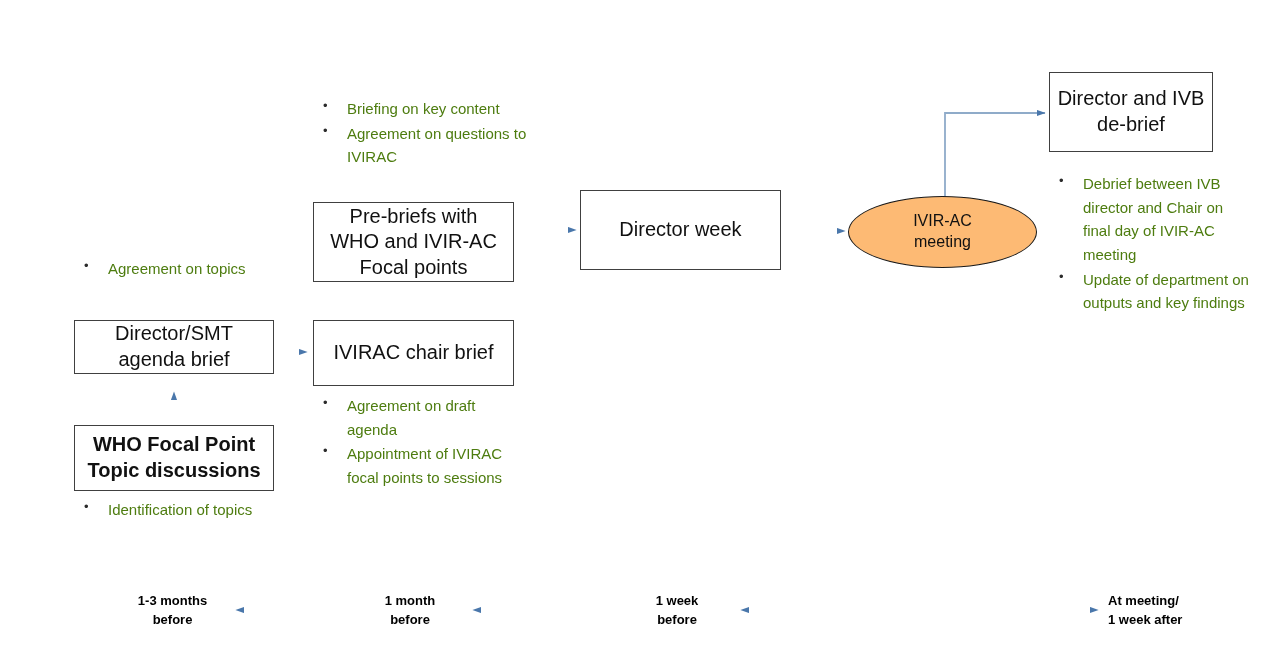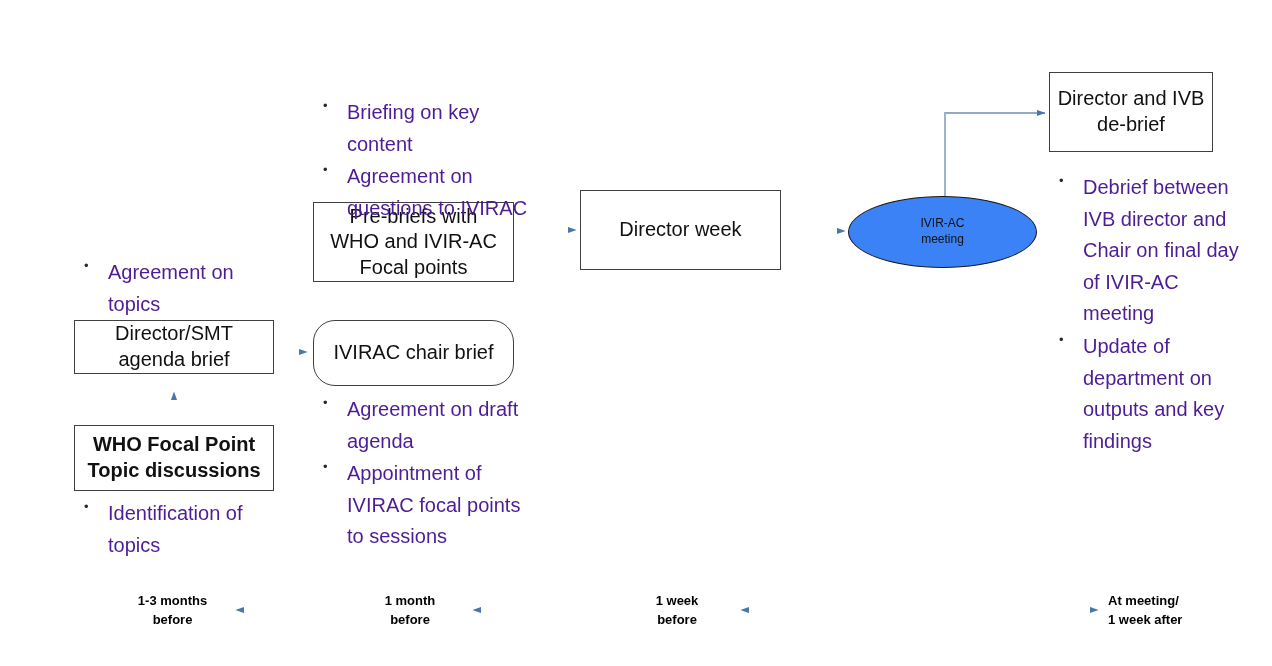--- a/index.html
+++ b/index.html
@@ -39,36 +39,36 @@
     line-height: 1.28;
     color: #111111;
     white-space: pre-line;
     z-index: 2;
   }
   .ellipse {
     position: absolute;
     box-sizing: border-box;
     border: 1.6px solid #1a1a1a;
     border-radius: 50%;
-    background: #3b82f6;
+    background: #fdba74;
     display: flex;
     align-items: center;
     justify-content: center;
     text-align: center;
-    font-size: 12px;
+    font-size: 16px;
     line-height: 1.3;
     color: #111111;
     white-space: pre-line;
     z-index: 2;
   }
   .bullets {
     position: absolute;
-    font-size: 20px;
+    font-size: 15px;
     line-height: 1.58;
-    color: #4c1d95;
+    color: #4d7c0f;
     z-index: 2;
   }
   .bullets ul {
     margin: 0;
     padding: 0;
     list-style: none;
   }
   .bullets li {
     position: relative;
     padding-left: 30px;
@@ -166,21 +166,21 @@
 
   <div class="node" style="left:74px; top:320px; width:200px; height:54px;">Director/SMT
 agenda brief</div>
 
   <div class="bullets" style="left:78px; top:257px; width:200px;">
     <ul>
       <li>Agreement on topics</li>
     </ul>
   </div>
 
-  <div class="node" style="left:313px; top:320px; width:201px; height:66px;border-radius:22px;">IVIRAC chair brief</div>
+  <div class="node" style="left:313px; top:320px; width:201px; height:66px;">IVIRAC chair brief</div>
 
   <div class="bullets" style="left:317px; top:394px; width:210px;">
     <ul>
       <li>Agreement on draft agenda</li>
       <li>Appointment of IVIRAC focal points to sessions</li>
     </ul>
   </div>
 
   <div class="node" style="left:313px; top:190px; width:201px; height:80px;margin-top:12px;">Pre-briefs with
 WHO and IVIR-AC

